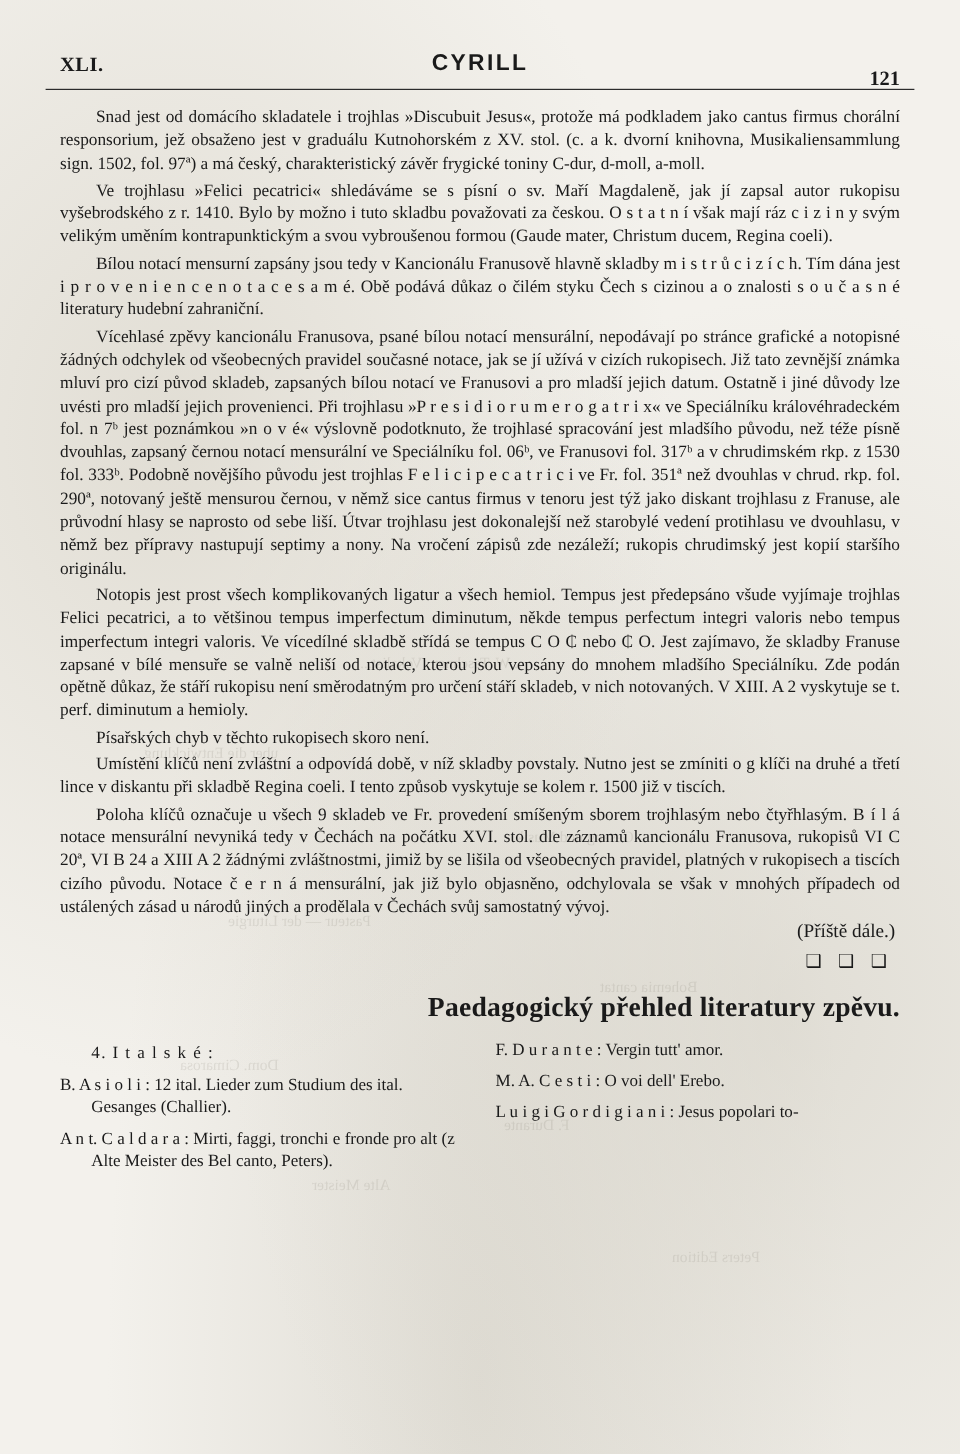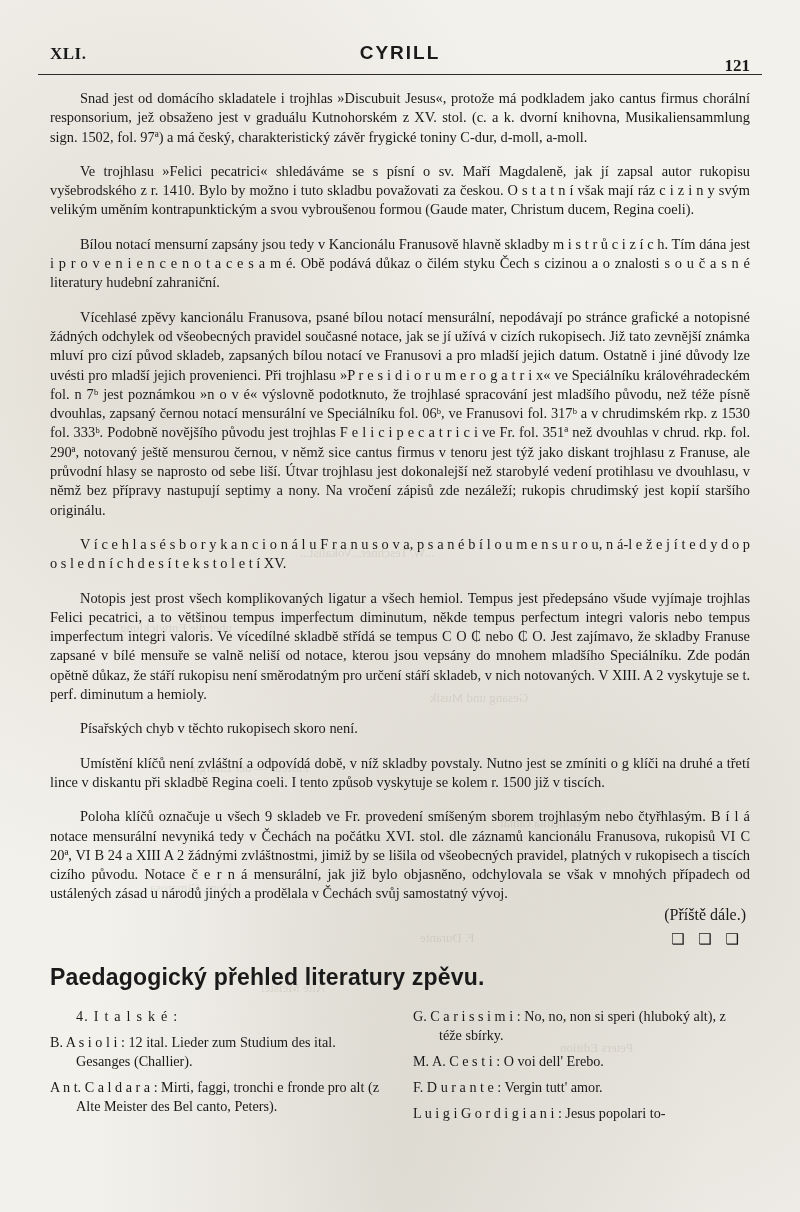--- a/index.html
+++ b/index.html
@@ -70,41 +70,42 @@
   }
   p.para {
     margin: 0 0 0 0;
     text-align: justify;
     text-justify: inter-word;
     font-size: 14.4px;
     line-height: 19.3px;
     text-indent: 30px;
     hyphens: none;
   }
-  p.para + p.para { margin-top: 15px; }
+  p.para + p.para { margin-top: 3px; }
   .sig {
     text-align: right;
     font-size: 16px;
     margin-top: 2px;
     padding-right: 4px;
   }
   .squares {
     text-align: right;
     padding-right: 6px;
     margin-top: 6px;
     letter-spacing: 5px;
     font-size: 15px;
     color: #1a1a1a;
   }
   h2.section {
-    font-family: Liberation Sans, sans-serif;
+    font-family: Liberation Serif, serif;
     font-size: 23px;
     font-weight: bold;
     margin: 16px 0 6px 0;
     letter-spacing: 0.2px;
+    text-align: right;
   }
   .cols {
     display: flex;
     gap: 26px;
     margin-top: 4px;
   }
   .col {
     flex: 1 1 0;
     font-size: 14.2px;
     line-height: 19px;
@@ -167,41 +168,39 @@
       <div class="folio-left">XLI.</div>
       <div class="title">CYRILL</div>
       <div class="folio-right">121</div>
     </div>
 
     <div class="body">
       <p class="para">Snad jest od domácího skladatele i trojhlas »Discubuit Jesus«, protože má podkladem jako cantus firmus chorální responsorium, jež obsaženo jest v graduálu Kutnohorském z XV. stol. (c. a k. dvorní knihovna, Musikaliensammlung sign. 1502, fol. 97ª) a má český, charakteristický závěr frygické toniny C-dur, d-moll, a-moll.</p>
       <p class="para">Ve trojhlasu »Felici pecatrici« shledáváme se s písní o sv. Maří Magdaleně, jak jí zapsal autor rukopisu vyšebrodského z r. 1410. Bylo by možno i tuto skladbu považovati za českou. O s t a t n í však mají ráz c i z i n y svým velikým uměním kontrapunktickým a svou vybroušenou formou (Gaude mater, Christum ducem, Regina coeli).</p>
       <p class="para">Bílou notací mensurní zapsány jsou tedy v Kancionálu Franusově hlavně skladby m i s t r ů  c i z í c h. Tím dána jest i p r o v e n i e n c e  n o t a c e  s a m é. Obě podává důkaz o čilém styku Čech s cizinou a o znalosti s o u č a s n é literatury hudební zahraniční.</p>
       <p class="para">Vícehlasé zpěvy kancionálu Franusova, psané bílou notací mensurální, nepodávají po stránce grafické a notopisné žádných odchylek od všeobecných pravidel současné notace, jak se jí užívá v cizích rukopisech. Již tato zevnější známka mluví pro cizí původ skladeb, zapsaných bílou notací ve Franusovi a pro mladší jejich datum. Ostatně i jiné důvody lze uvésti pro mladší jejich provenienci. Při trojhlasu »P r e s i d i o r u m  e r o g a t r i x« ve Speciálníku královéhradeckém fol. n 7ᵇ jest poznámkou »n o v é« výslovně podotknuto, že trojhlasé spracování jest mladšího původu, než téže písně dvouhlas, zapsaný černou notací mensurální ve Speciálníku fol. 06ᵇ, ve Franusovi fol. 317ᵇ a v chrudimském rkp. z 1530 fol. 333ᵇ. Podobně novějšího původu jest trojhlas F e l i c i  p e c a t r i c i ve Fr. fol. 351ª než dvouhlas v chrud. rkp. fol. 290ª, notovaný ještě mensurou černou, v němž sice cantus firmus v tenoru jest týž jako diskant trojhlasu z Franuse, ale průvodní hlasy se naprosto od sebe liší. Útvar trojhlasu jest dokonalejší než starobylé vedení protihlasu ve dvouhlasu, v němž bez přípravy nastupují septimy a nony. Na vročení zápisů zde nezáleží; rukopis chrudimský jest kopií staršího originálu.</p>
-      <p class="para">V í c e h l a s é  s b o r y  k a n c i o n á l u  F r a n u s o v a, p s a n é  b í l o u  m e n s u r o u, n á-l e ž e j í  t e d y  d o  p o s l e d n í c h  d e s í t e k  s t o l e t í XV.</p>
       <p class="para">Notopis jest prost všech komplikovaných ligatur a všech hemiol. Tempus jest předepsáno všude vyjímaje trojhlas Felici pecatrici, a to většinou tempus imperfectum diminutum, někde tempus perfectum integri valoris nebo tempus imperfectum integri valoris. Ve vícedílné skladbě střídá se tempus C O ₵ nebo ₵ O. Jest zajímavo, že skladby Franuse zapsané v bílé mensuře se valně neliší od notace, kterou jsou vepsány do mnohem mladšího Speciálníku. Zde podán opětně důkaz, že stáří rukopisu není směrodatným pro určení stáří skladeb, v nich notovaných. V XIII. A 2 vyskytuje se t. perf. diminutum a hemioly.</p>
       <p class="para">Písařských chyb v těchto rukopisech skoro není.</p>
       <p class="para">Umístění klíčů není zvláštní a odpovídá době, v níž skladby povstaly. Nutno jest se zmíniti o g klíči na druhé a třetí lince v diskantu při skladbě Regina coeli. I tento způsob vyskytuje se kolem r. 1500 již v tiscích.</p>
       <p class="para">Poloha klíčů označuje u všech 9 skladeb ve Fr. provedení smíšeným sborem trojhlasým nebo čtyřhlasým. B í l á notace mensurální nevyniká tedy v Čechách na počátku XVI. stol. dle záznamů kancionálu Franusova, rukopisů VI C 20ª, VI B 24 a XIII A 2 žádnými zvláštnostmi, jimiž by se lišila od všeobecných pravidel, platných v rukopisech a tiscích cizího původu. Notace č e r n á mensurální, jak již bylo objasněno, odchylovala se však v mnohých případech od ustálených zásad u národů jiných a prodělala v Čechách svůj samostatný vývoj.</p>
 
       <div class="sig">(Příště dále.)</div>
       <div class="squares">❑ ❑ ❑</div>
 
       <h2 class="section">Paedagogický přehled literatury zpěvu.</h2>
 
 
       <div class="cols">
         <div class="col">
           <div class="item-head">4. I t a l s k é :</div>
           <div class="entry">B. A s i o l i : 12 ital. Lieder zum Studium des ital. Gesanges (Challier).</div>
           <div class="entry">A n t.  C a l d a r a : Mirti, faggi, tronchi e fronde pro alt (z Alte Meister des Bel canto, Peters).</div>
         </div>
         <div class="col">
-          <div class="entry first">G. C a r i s s i m i : No, no, non si speri (hluboký alt), z téže sbírky.</div>
+          <div class="entry">F. D u r a n t e : Vergin tutt' amor.</div>
           <div class="entry">M. A. C e s t i : O voi dell' Erebo.</div>
-          <div class="entry">F. D u r a n t e : Vergin tutt' amor.</div>
           <div class="entry">L u i g i  G o r d i g i a n i : Jesus popolari to-</div>
         </div>
       </div>
 
     </div>
   </div>
 </div>
 
 </body></html>

